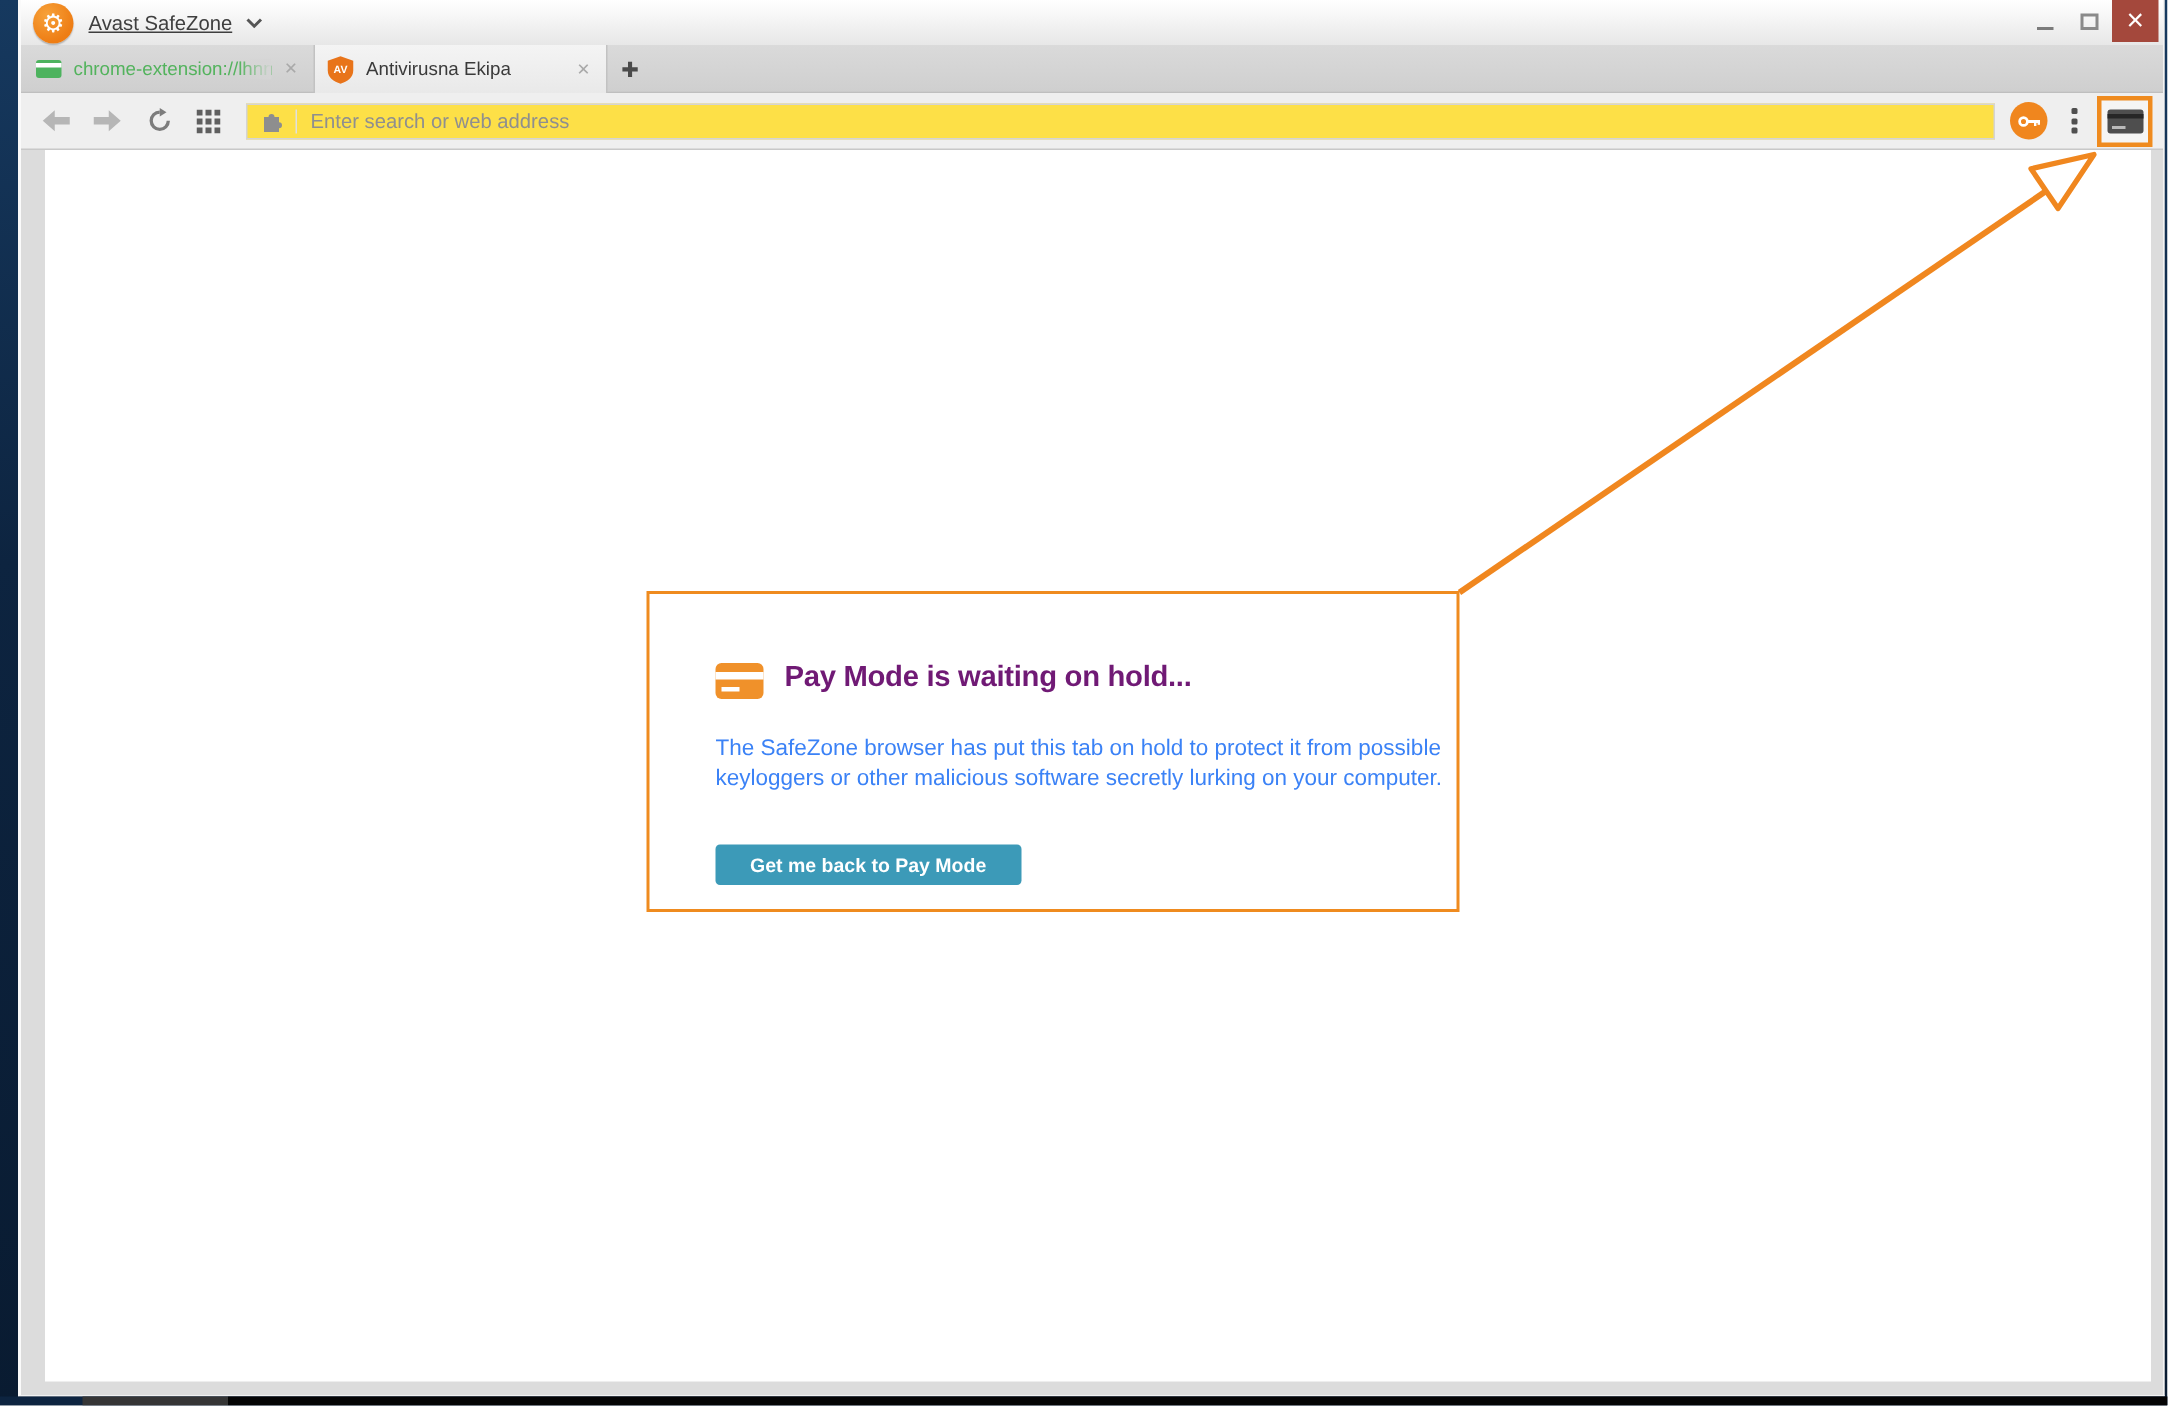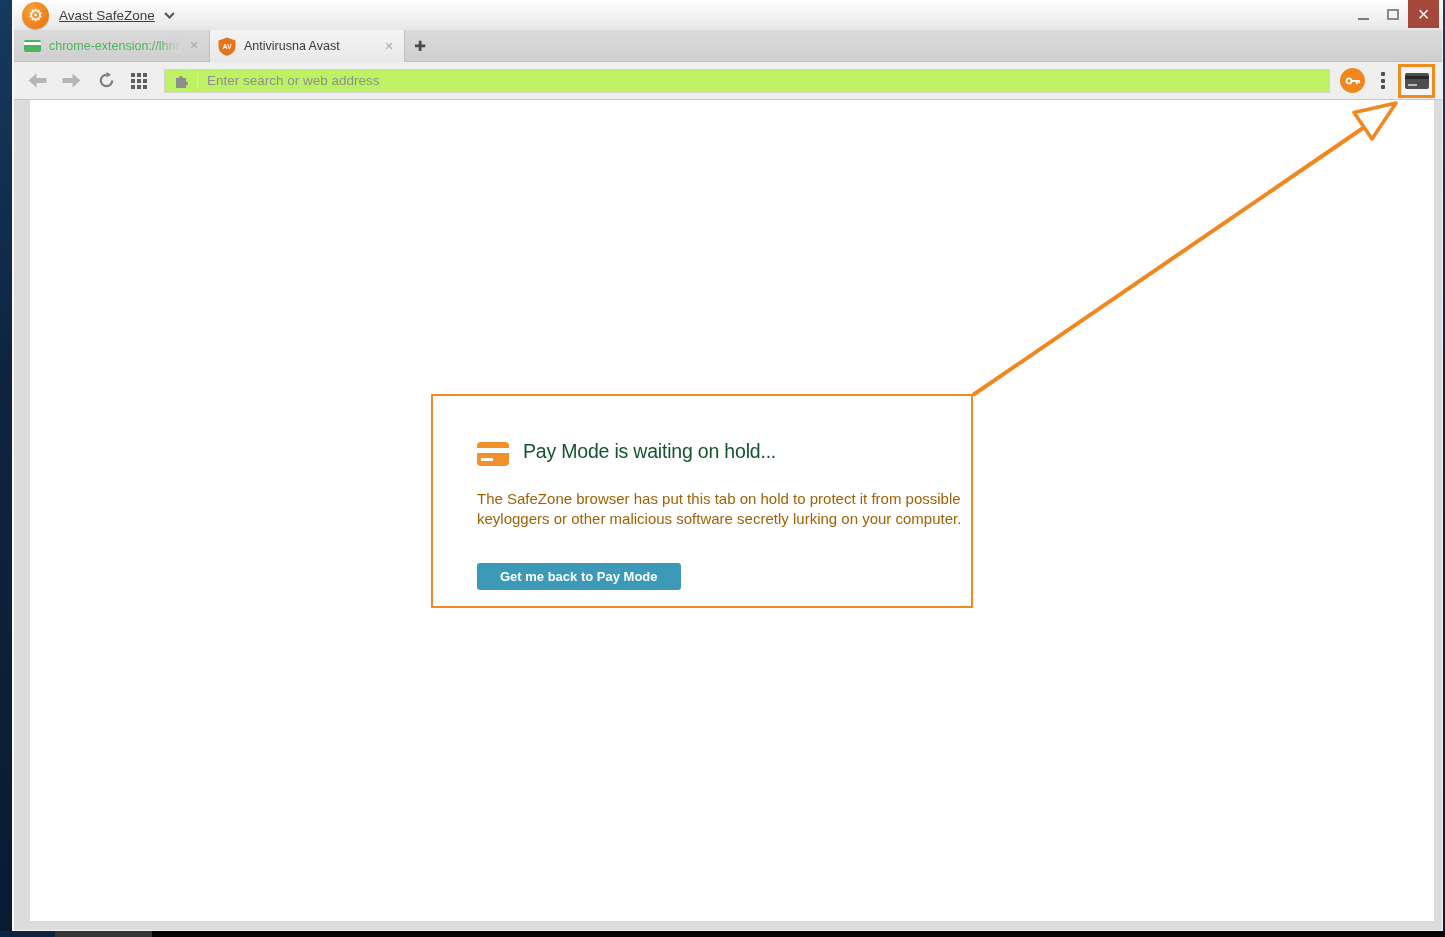--- a/index.html
+++ b/index.html
@@ -74,21 +74,21 @@
 
   
   .toolbar {
     height:38px; flex:0 0 38px;
     background:#efefef; border-bottom:1px solid #c8c8c8;
     display:flex; align-items:center; padding:0 7px 0 14px;
   }
   .nav-icon { display:flex; align-items:center; justify-content:center; }
   .searchbar {
     flex:1; height:24px; margin:0 8px 0 2px;
-    background:#bef264; border:1px solid #d4d4d4;
+    background:#fde047; border:1px solid #d4d4d4;
     display:flex; align-items:center; padding:0 8px;
   }
   .search-sep { width:1px; height:16px; background:#e0e0e0; margin:0 9px 0 7px; }
   .search-input {
     flex:1; border:none; outline:none; font-size:13.5px;
     font-family:"Liberation Sans", sans-serif; color:#555; background:transparent;
   }
   .search-input::placeholder { color:#8f8f8f; opacity:1; }
 
   .key-btn {
@@ -112,24 +112,24 @@
 
   
   .dialog {
     position:absolute; left:431px; top:394px; width:542px; height:214px;
     background:#fff; border:2px solid #ef8b1f; z-index:4;
   }
   .d-icon { position:absolute; left:44px; top:46px; width:32px; height:24px;
     background:#f0912a; border-radius:4px; }
   .d-icon::before { content:""; position:absolute; left:0; right:0; top:6px; height:5px; background:#fff; }
   .d-icon::after  { content:""; position:absolute; left:4px; bottom:5px; width:12px; height:3px; background:#fff; }
-  .d-title { position:absolute; left:90px; top:44px; font-size:19.5px; font-weight:400;
-    color:#14532d; letter-spacing:-0.2px; }
+  .d-title { position:absolute; left:90px; top:44px; font-size:19.5px; font-weight:700;
+    color:#701a75; letter-spacing:-0.2px; }
   .d-body { position:absolute; left:44px; top:93px; width:488px;
-    font-size:15px; line-height:19.5px; color:#a16207; }
+    font-size:15px; line-height:19.5px; color:#3b82f6; }
   .d-btn {
     position:absolute; left:44px; top:167px; height:27px; line-height:27px;
     padding:0 23px; background:#3c9ab8; color:#fff; font-size:13px; font-weight:700;
     border:none; border-radius:3px; font-family:"Liberation Sans", sans-serif;
   }
 
   
   .arrow-overlay { position:absolute; left:0; top:0; width:1445px; height:937px;
     pointer-events:none; z-index:5; }
 
@@ -178,21 +178,21 @@
           <span class="label-fade"></span>
         </span>
         <span class="tab-close">✕</span>
       </div>
 
       <div class="tab active">
         <svg class="shield" viewBox="0 0 18 19">
           <path d="M9,0.5 L17.5,3.5 V10 C17.5,14.5 13.5,17.5 9,18.8 C4.5,17.5 0.5,14.5 0.5,10 V3.5 Z" fill="#e8741a"></path>
           <text x="9" y="11.5" font-size="7" font-weight="bold" fill="#fff" text-anchor="middle" font-family="Liberation Sans, sans-serif">AV</text>
         </svg>
-        <span class="tab-label">Antivirusna Avast</span>
+        <span class="tab-label">Antivirusna Ekipa</span>
         <span class="tab-close">✕</span>
       </div>
 
       <div class="newtab-btn">
         <span>✚</span>
       </div>
     </div>
 
     <div class="toolbar">
 

